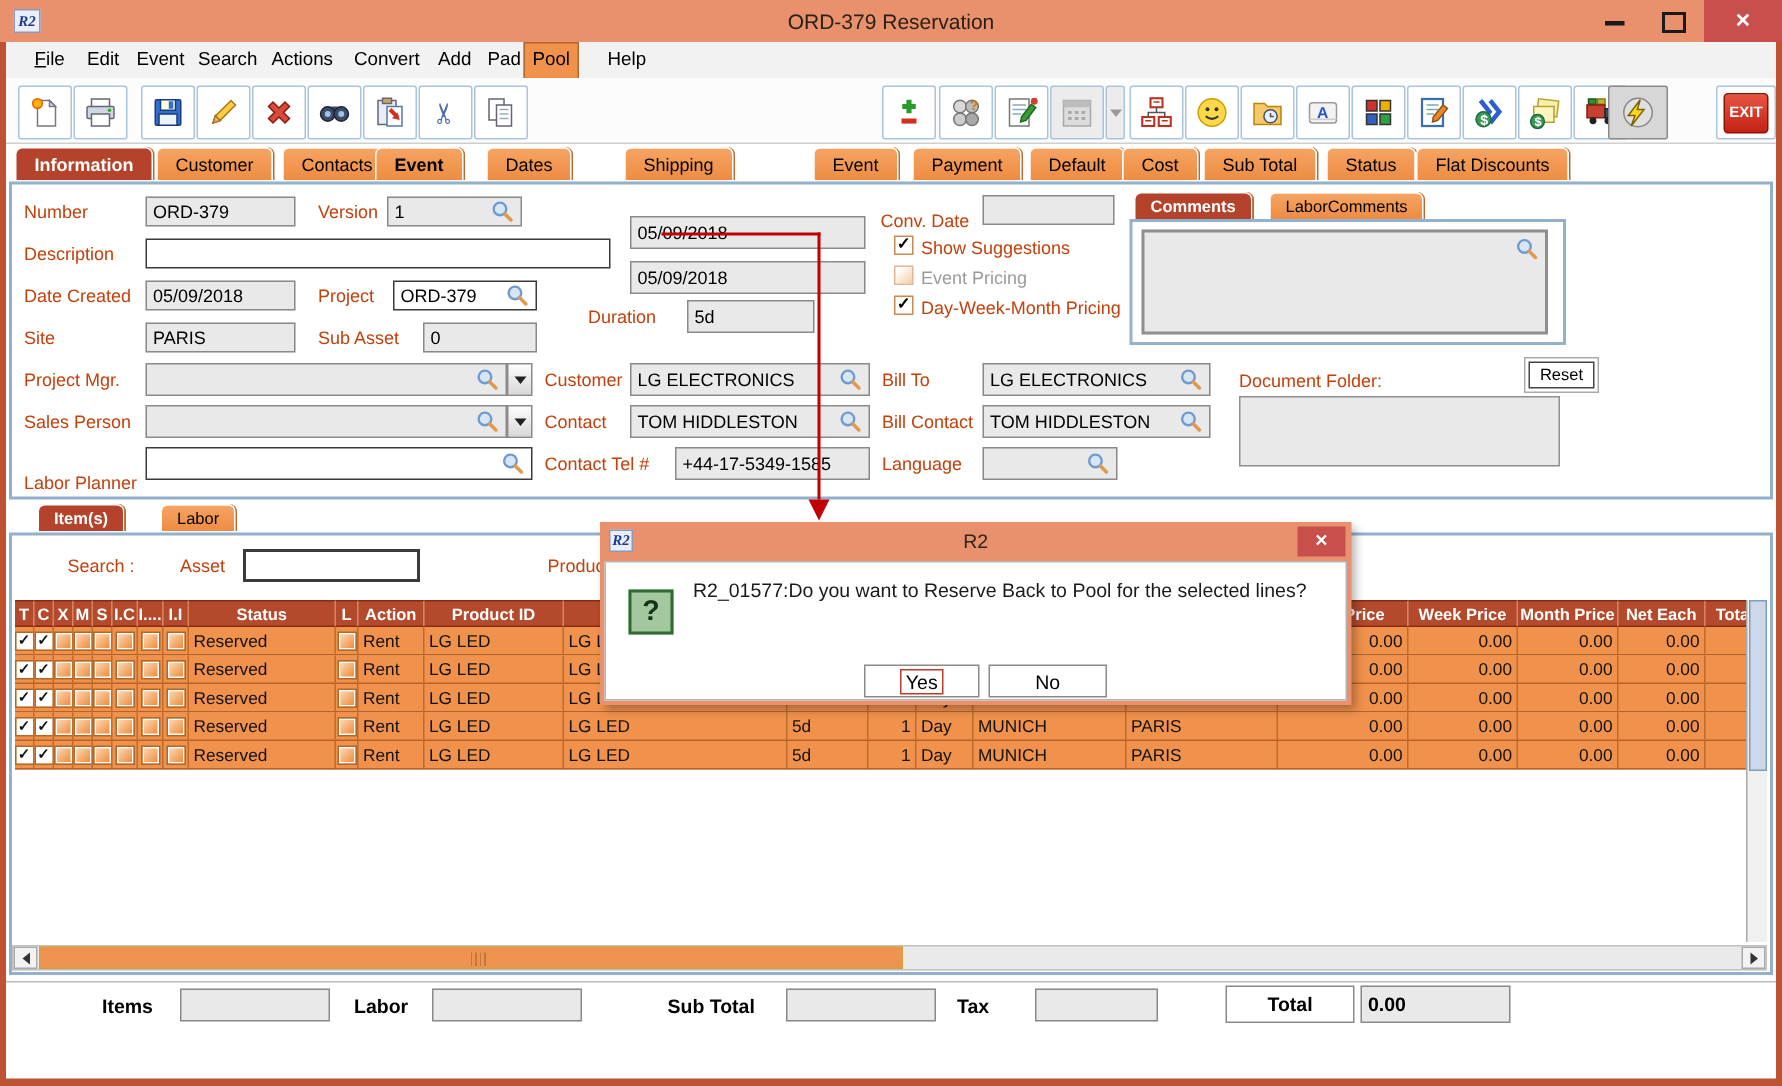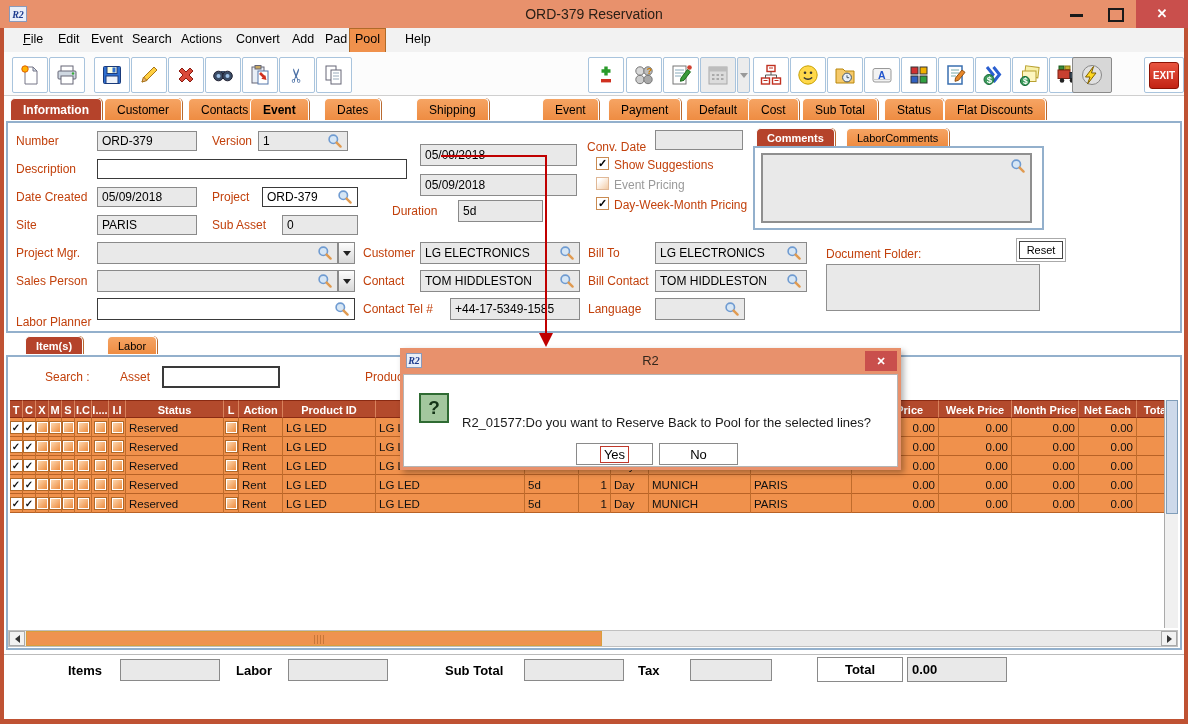--- a/index.html
+++ b/index.html
@@ -91,21 +91,21 @@
     border-top:14px solid #c00000;z-index:55;}
   
   #dlg{left:400px;top:348px;width:501px;height:122px;background:#e8916c;z-index:60;box-shadow:3px 3px 6px rgba(0,0,0,.3);}
   #dlg-titlebar{position:absolute;left:0;top:0;width:100%;height:26px;}
   #dlg-title{position:absolute;width:100%;text-align:center;line-height:26px;font-size:13px;color:#33261c;}
   #dlg-close{position:absolute;right:4px;top:3px;width:32px;height:20px;background:#c94f4c;color:#fff;
     text-align:center;line-height:20px;font-size:11px;font-weight:bold;}
   #dlg-body{position:absolute;left:3px;top:26px;width:495px;height:93px;background:#fff;border:1px solid #b5b5b5;box-sizing:border-box;}
   #qicon{position:absolute;left:15px;top:18px;width:30px;height:30px;background:#a3c79e;border:2px solid #2f6b33;
     box-sizing:border-box;color:#143317;font-size:19px;font-weight:bold;text-align:center;line-height:26px;}
-  #dlg-msg{position:absolute;left:58px;top:40px;font-size:13px;color:#1a1a1a;white-space:nowrap;}
+  #dlg-msg{position:absolute;left:58px;top:11px;font-size:13px;color:#1a1a1a;white-space:nowrap;}
   .dlg-btn{position:absolute;top:68px;height:22px;background:#fff;border:1px solid #8a8a8a;font-family:inherit;
     font-size:13px;color:#000;display:flex;align-items:center;justify-content:center;box-sizing:border-box;}
   .focusring{border:1px solid #c0392b;padding:0 3px;line-height:15px;}
   
   #hscroll{left:8px;top:630px;width:1170px;height:17px;background:#eaeaea;border:1px solid #c0c0c0;box-sizing:border-box;}
   .sbtn{position:absolute;top:0;width:16px;height:15px;background:#f2f2f2;border:1px solid #aaa;box-sizing:border-box;
     display:flex;align-items:center;justify-content:center;}
   .tri-l{width:0;height:0;border-top:4px solid transparent;border-bottom:4px solid transparent;border-right:5px solid #333;}
   .tri-r{width:0;height:0;border-top:4px solid transparent;border-bottom:4px solid transparent;border-left:5px solid #333;}
   #hthumb{position:absolute;left:17px;top:0;width:576px;height:15px;background:#ef9350;border:1px solid #d89e3c;box-sizing:border-box;}

